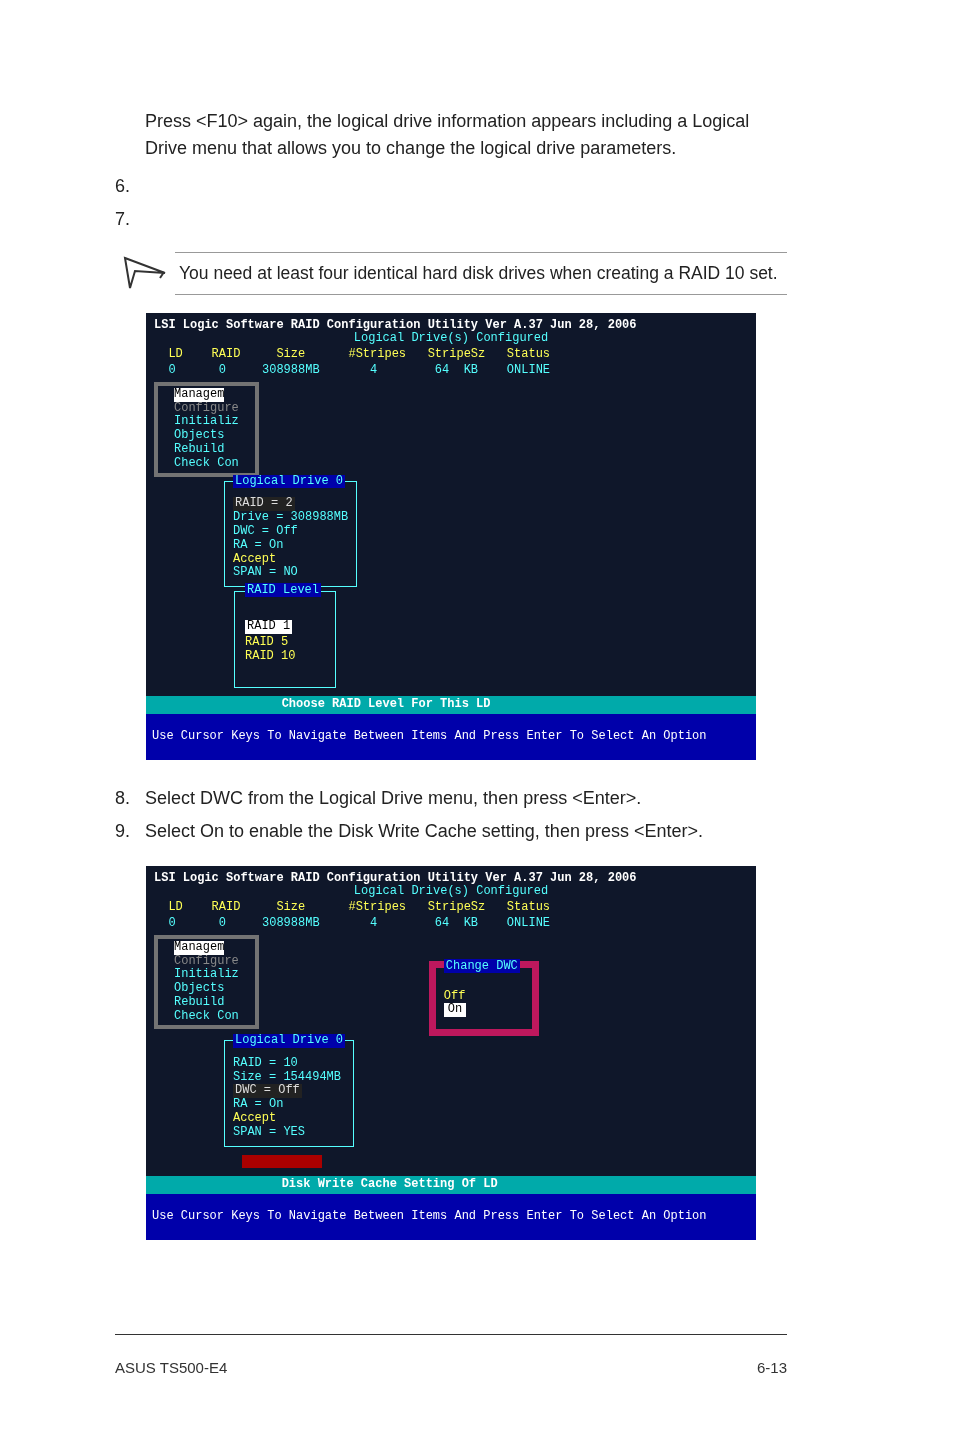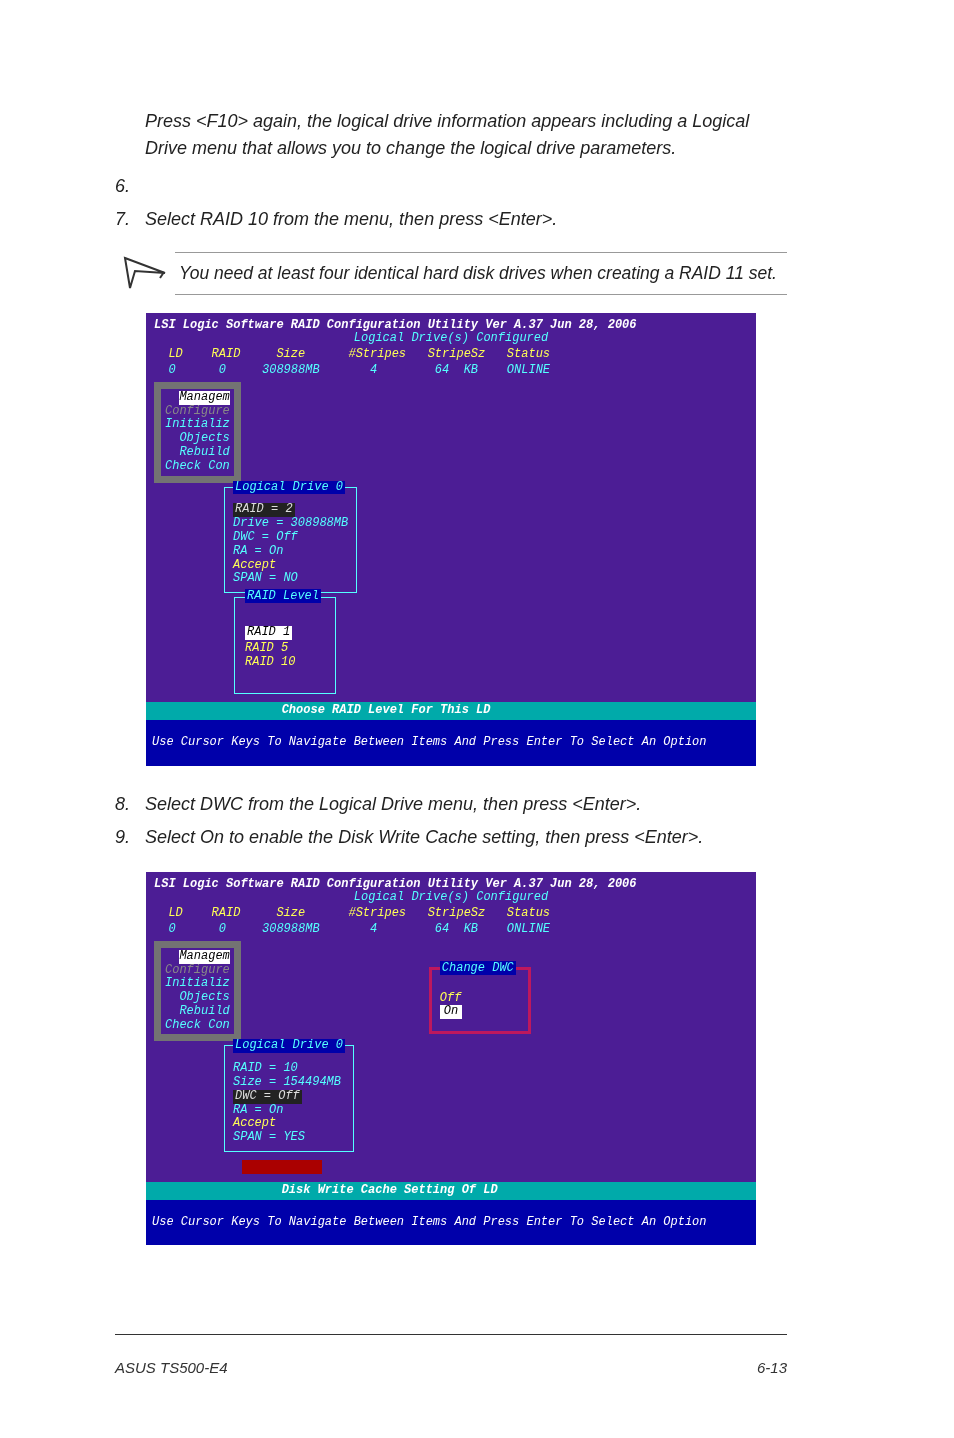--- a/index.html
+++ b/index.html
@@ -1,76 +1,75 @@
 <!DOCTYPE html>
 <html><head>
 <meta charset="utf-8">
 <style>
   * { box-sizing: border-box; margin: 0; padding: 0; }
   html, body { width: 954px; height: 1438px; background: #fff; font-family: Arial, Helvetica, sans-serif; color: #222; }
-  .page { position: relative; width: 902px; height: 1438px; padding: 108px 115px 0 115px; font-style: italic; }
+  .page { position: relative; width: 902px; height: 1438px; padding: 108px 115px 0 115px; }
   .body-text { font-size: 18px; line-height: 1.5; margin-bottom: 6px; }
   .indent-para { margin-left: 30px; margin-bottom: 10px; }
   .numbered { display: flex; font-size: 18px; line-height: 1.6; margin-top: 4px; }
   .numbered .num { width: 30px; flex: 0 0 30px; }
   .note-row { display: flex; align-items: center; margin: 18px 0 18px 0; }
   .note-icon { width: 60px; flex: 0 0 60px; display:flex; align-items:center; justify-content:center; }
   .note-box { flex: 1; border-top: 1px solid #999; border-bottom: 1px solid #999; padding: 10px 4px; font-size: 17.5px; }
-  .bios { margin: 8px auto 24px auto; width: 610px; background: #4c1d95; color: #a8a8ff; font-family: "Courier New", monospace; font-size: 12px; line-height: 1.15; position: relative; }
+  .bios { margin: 8px auto 24px auto; width: 610px; background: #0f172a; color: #a8a8ff; font-family: "Courier New", monospace; font-size: 12px; line-height: 1.15; position: relative; }
   .bios-inner { padding: 6px 8px 8px 8px; }
   .bios-title { color: #fff; font-weight: bold; }
   .bios-headers { color: #ffff55; margin: 2px 0 2px 0; }
   .bios-sub { color: #55ffff; }
-  .side-menu { border: 7px solid #737373; display: inline-block; padding: 2px 4px; margin-top: 4px; text-align: right; }
+  .side-menu { border: 4px solid #737373; display: inline-block; padding: 2px 16px; margin-top: 4px; }
   .side-menu .hl { background: #fff; color: #000; display: inline-block; }
   .side-menu .cyan { color: #55ffff; }
   .side-menu .grey { color: #888; }
   .ld-box { border: 1px solid #55ffff; display:inline-block; padding: 2px 8px 6px 8px; margin-top: 4px; vertical-align: top; }
   .ld-box-title { color: #55ffff; position: relative; top: -9px; background:#0000aa; display:inline-block; padding:0 2px; }
   .ld-box .yl { color: #ffff55; }
   .ld-box .cy { color: #55ffff; }
   .ld-box .hl { background:#222; color:#ddd; display:inline-block; padding:0 2px;}
   .raid-box { border: 1px solid #55ffff; display:inline-block; padding: 14px 14px 24px 10px; vertical-align: top; margin-left: 10px; margin-top: 4px; }
   .raid-box .lbl { color:#55ffff; position:relative; top:-22px; background:#0000aa; padding:0 2px;}
   .raid-box .row { color:#ffff55; }
   .raid-box .hl { background:#fff; color:#000; display:inline-block; padding:0 2px; margin-bottom:2px;}
   .statusbar { background:#00aaaa; color:#000; padding: 2px 6px; font-weight:bold; white-space: pre; }
   .statusbar .wht { color:#fff; }
   .helpbar { background:#0000aa; color:#fff; padding: 16px 6px; white-space: pre; }
   .boxes-row { display:flex; align-items:flex-start; margin-left: 70px; flex-direction: column; }
   .footer { position: absolute; bottom: 62px; left: 115px; right: 115px; border-top: 1px solid #333; padding-top: 24px; display:flex; justify-content: space-between; font-size: 15px; color:#333; }
-  .dwc-popup { border:3px solid #be185d; display:inline-block; padding: 8px 12px 12px 8px; margin-left: 18px; vertical-align: top; }
+  .dwc-popup { border:7px solid #be185d; display:inline-block; padding: 8px 12px 12px 8px; vertical-align: top; }
   .dwc-popup .lbl { color:#55ffff; position:relative; top:-16px; background:#0000aa; padding:0 2px; }
   .dwc-popup .row { color:#ffff55; }
   .dwc-popup .hl { background:#fff; color:#000; padding:0 4px; display:inline-block;}
   .hl-row { background: #aa0000; color:#fff; display:inline-block; padding: 0 4px; }
 </style>
 </head>
 <body>
 
 <div class="page">
 
   <p class="body-text indent-para">Press &lt;F10&gt; again, the logical drive information appears including a Logical Drive menu that allows you to change the logical drive parameters.</p>
 
   <div class="numbered">
     <span class="num">6.</span>
   </div>
   <div class="numbered">
     <span class="num">7.</span>
-    <span>Select RAID 10 from the menu, then press &lt;Enter&gt;.</span>
   </div>
 
   <div class="note-row">
     <div class="note-icon">
       <svg width="50" height="40" viewBox="0 0 50 40">
         <path d="M5 5 L45 20 L15 18 L10 35 Z" fill="none" stroke="#333" stroke-width="2"></path>
         <path d="M44 19 L40 25" stroke="#333" stroke-width="2" fill="none"></path>
       </svg>
     </div>
-    <div class="note-box">You need at least four identical hard disk drives when creating a RAID 11 set.</div>
+    <div class="note-box">You need at least four identical hard disk drives when creating a RAID 10 set.</div>
   </div>
 
   <div class="bios">
     <div class="bios-inner">
       <div class="bios-title">LSI Logic Software RAID Configuration Utility Ver A.37 Jun 28, 2006</div>
       <div class="bios-sub" style="text-align:center;">Logical Drive(s) Configured</div>
       <div class="bios-headers" style="white-space:pre;">  LD    RAID     Size      #Stripes   StripeSz   Status</div>
       <div class="bios-sub" style="white-space:pre;">  0      0     308988MB       4        64  KB    ONLINE</div>
 
       <div style="display:flex; align-items:flex-start;">

